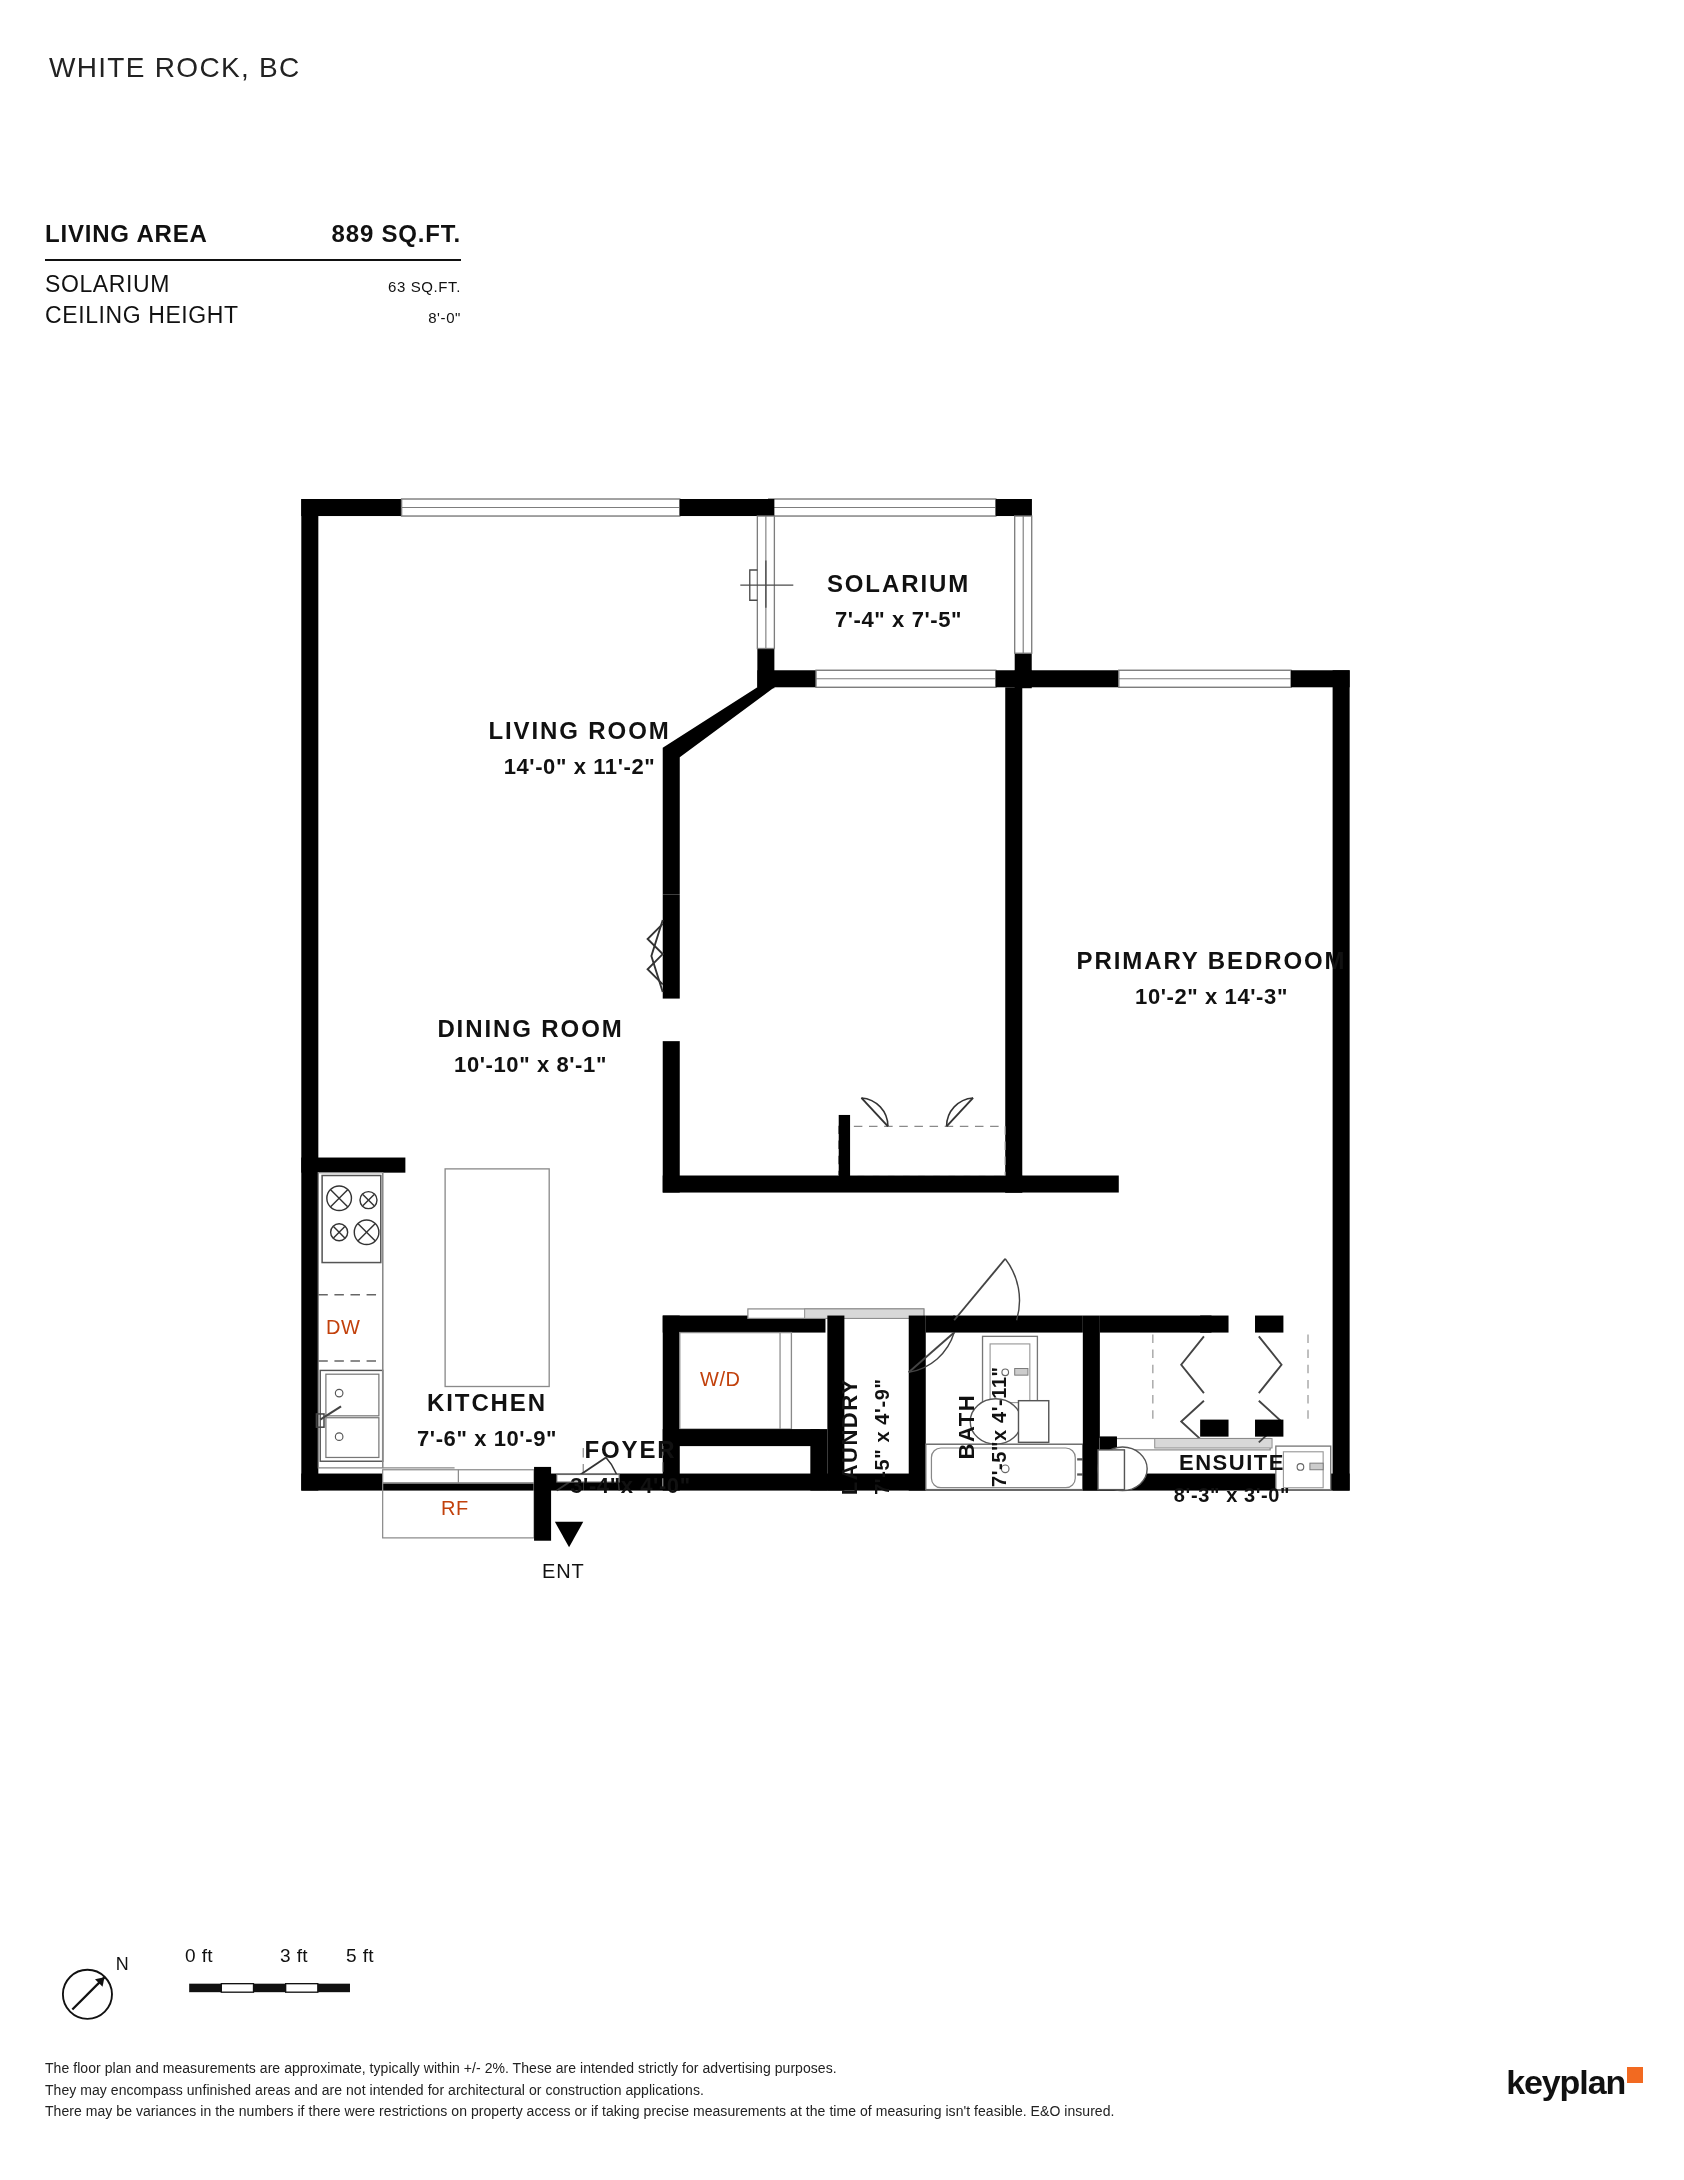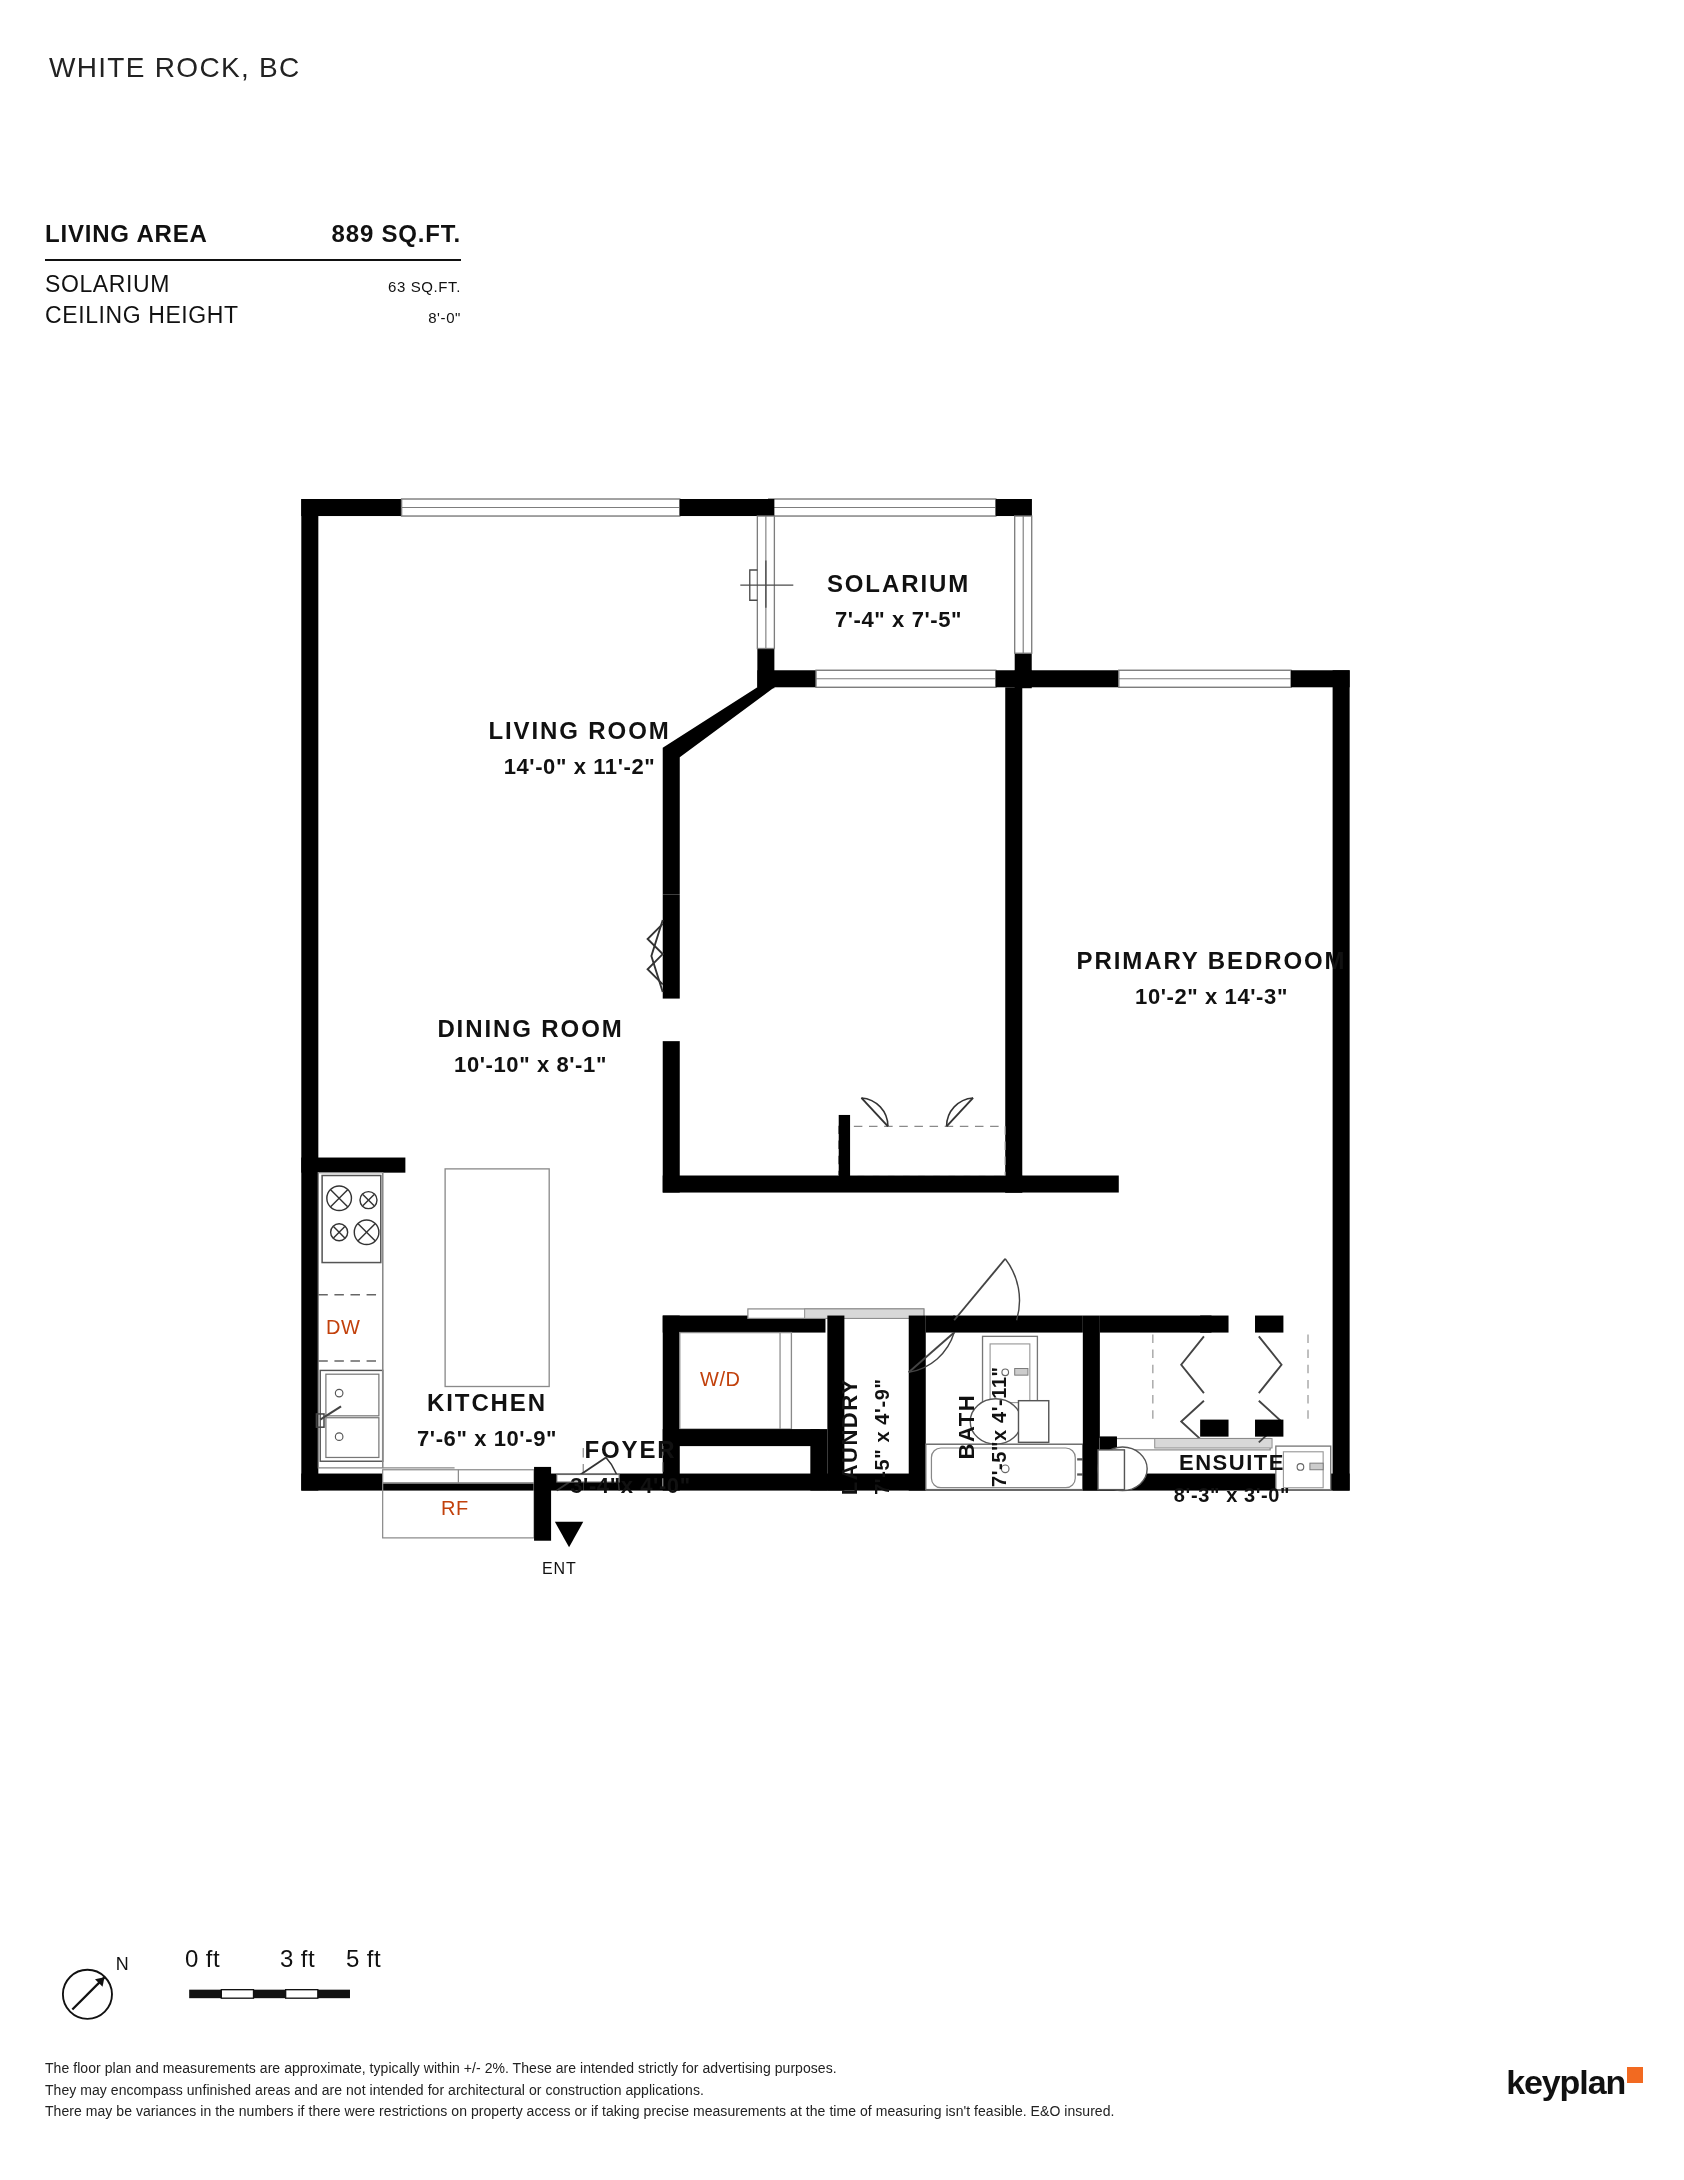--- a/index.html
+++ b/index.html
@@ -53,28 +53,28 @@
   .room-label.small .rl-dim { font-size: 20px; }
   .room-label.vert {
     transform-origin: center center;
     transform: rotate(-90deg);
   }
   .appl-label {
     position: absolute; font-size: 20px; font-weight: 400;
     letter-spacing: 0.5px; color: #c2410c; white-space: nowrap;
   }
   .ent-label {
-    position: absolute; font-size: 16px; letter-spacing: 0.9px;
+    position: absolute; font-size: 20px; letter-spacing: 0.9px;
     color: #111; white-space: nowrap;
   }
 
   
   #compass { position: absolute; left: 55px; top: 1949px; width: 114px; height: 85px; }
   #scalebar { position: absolute; left: 185px; top: 1945px; }
-  .scale-ticks { display: flex; font-size: 24px; color: #111; letter-spacing: 0.4px; }
+  .scale-ticks { display: flex; font-size: 19px; color: #111; letter-spacing: 0.4px; }
   .scale-ticks span { display: inline-block; }
 
   #disclaimer {
     position: absolute; left: 45px; top: 2058px;
     font-size: 14px; line-height: 1.55; color: #222; letter-spacing: 0.05px;
   }
 
   #logo { position: absolute; right: 42px; top: 2063px; text-align: left; }
   #logo-text {
     font-size: 34px; font-weight: 700; letter-spacing: -1.1px; color: #111;

